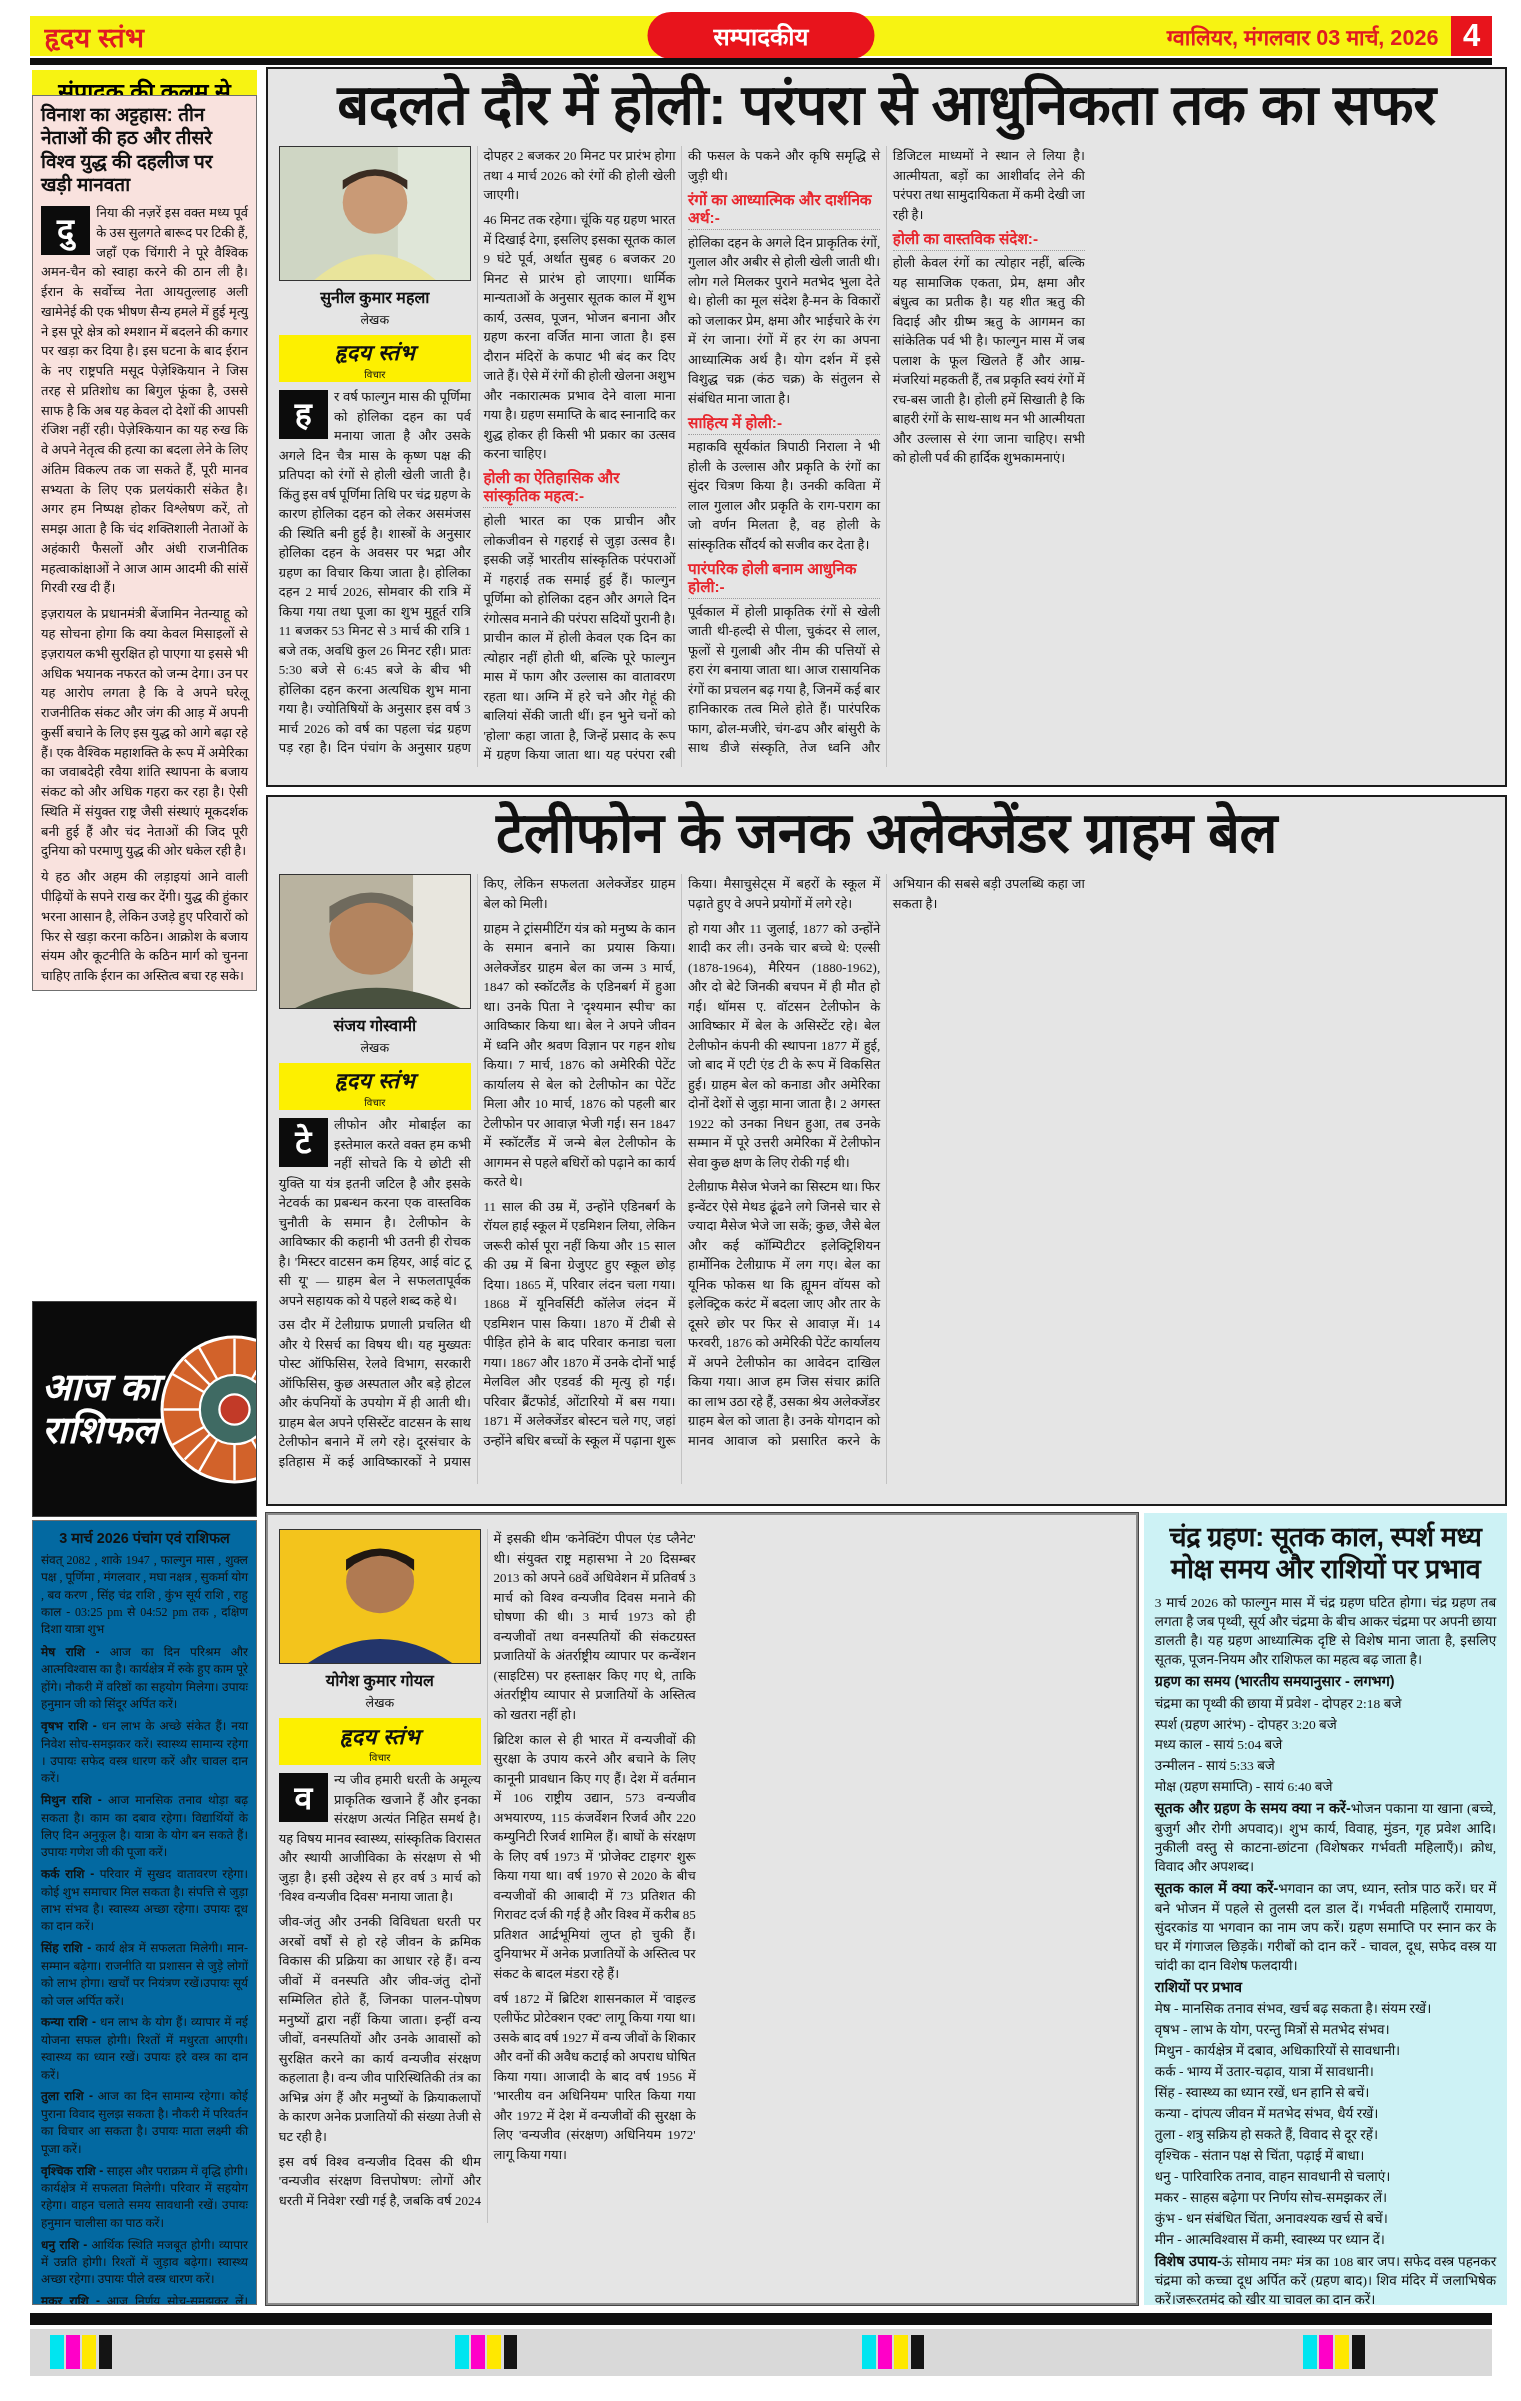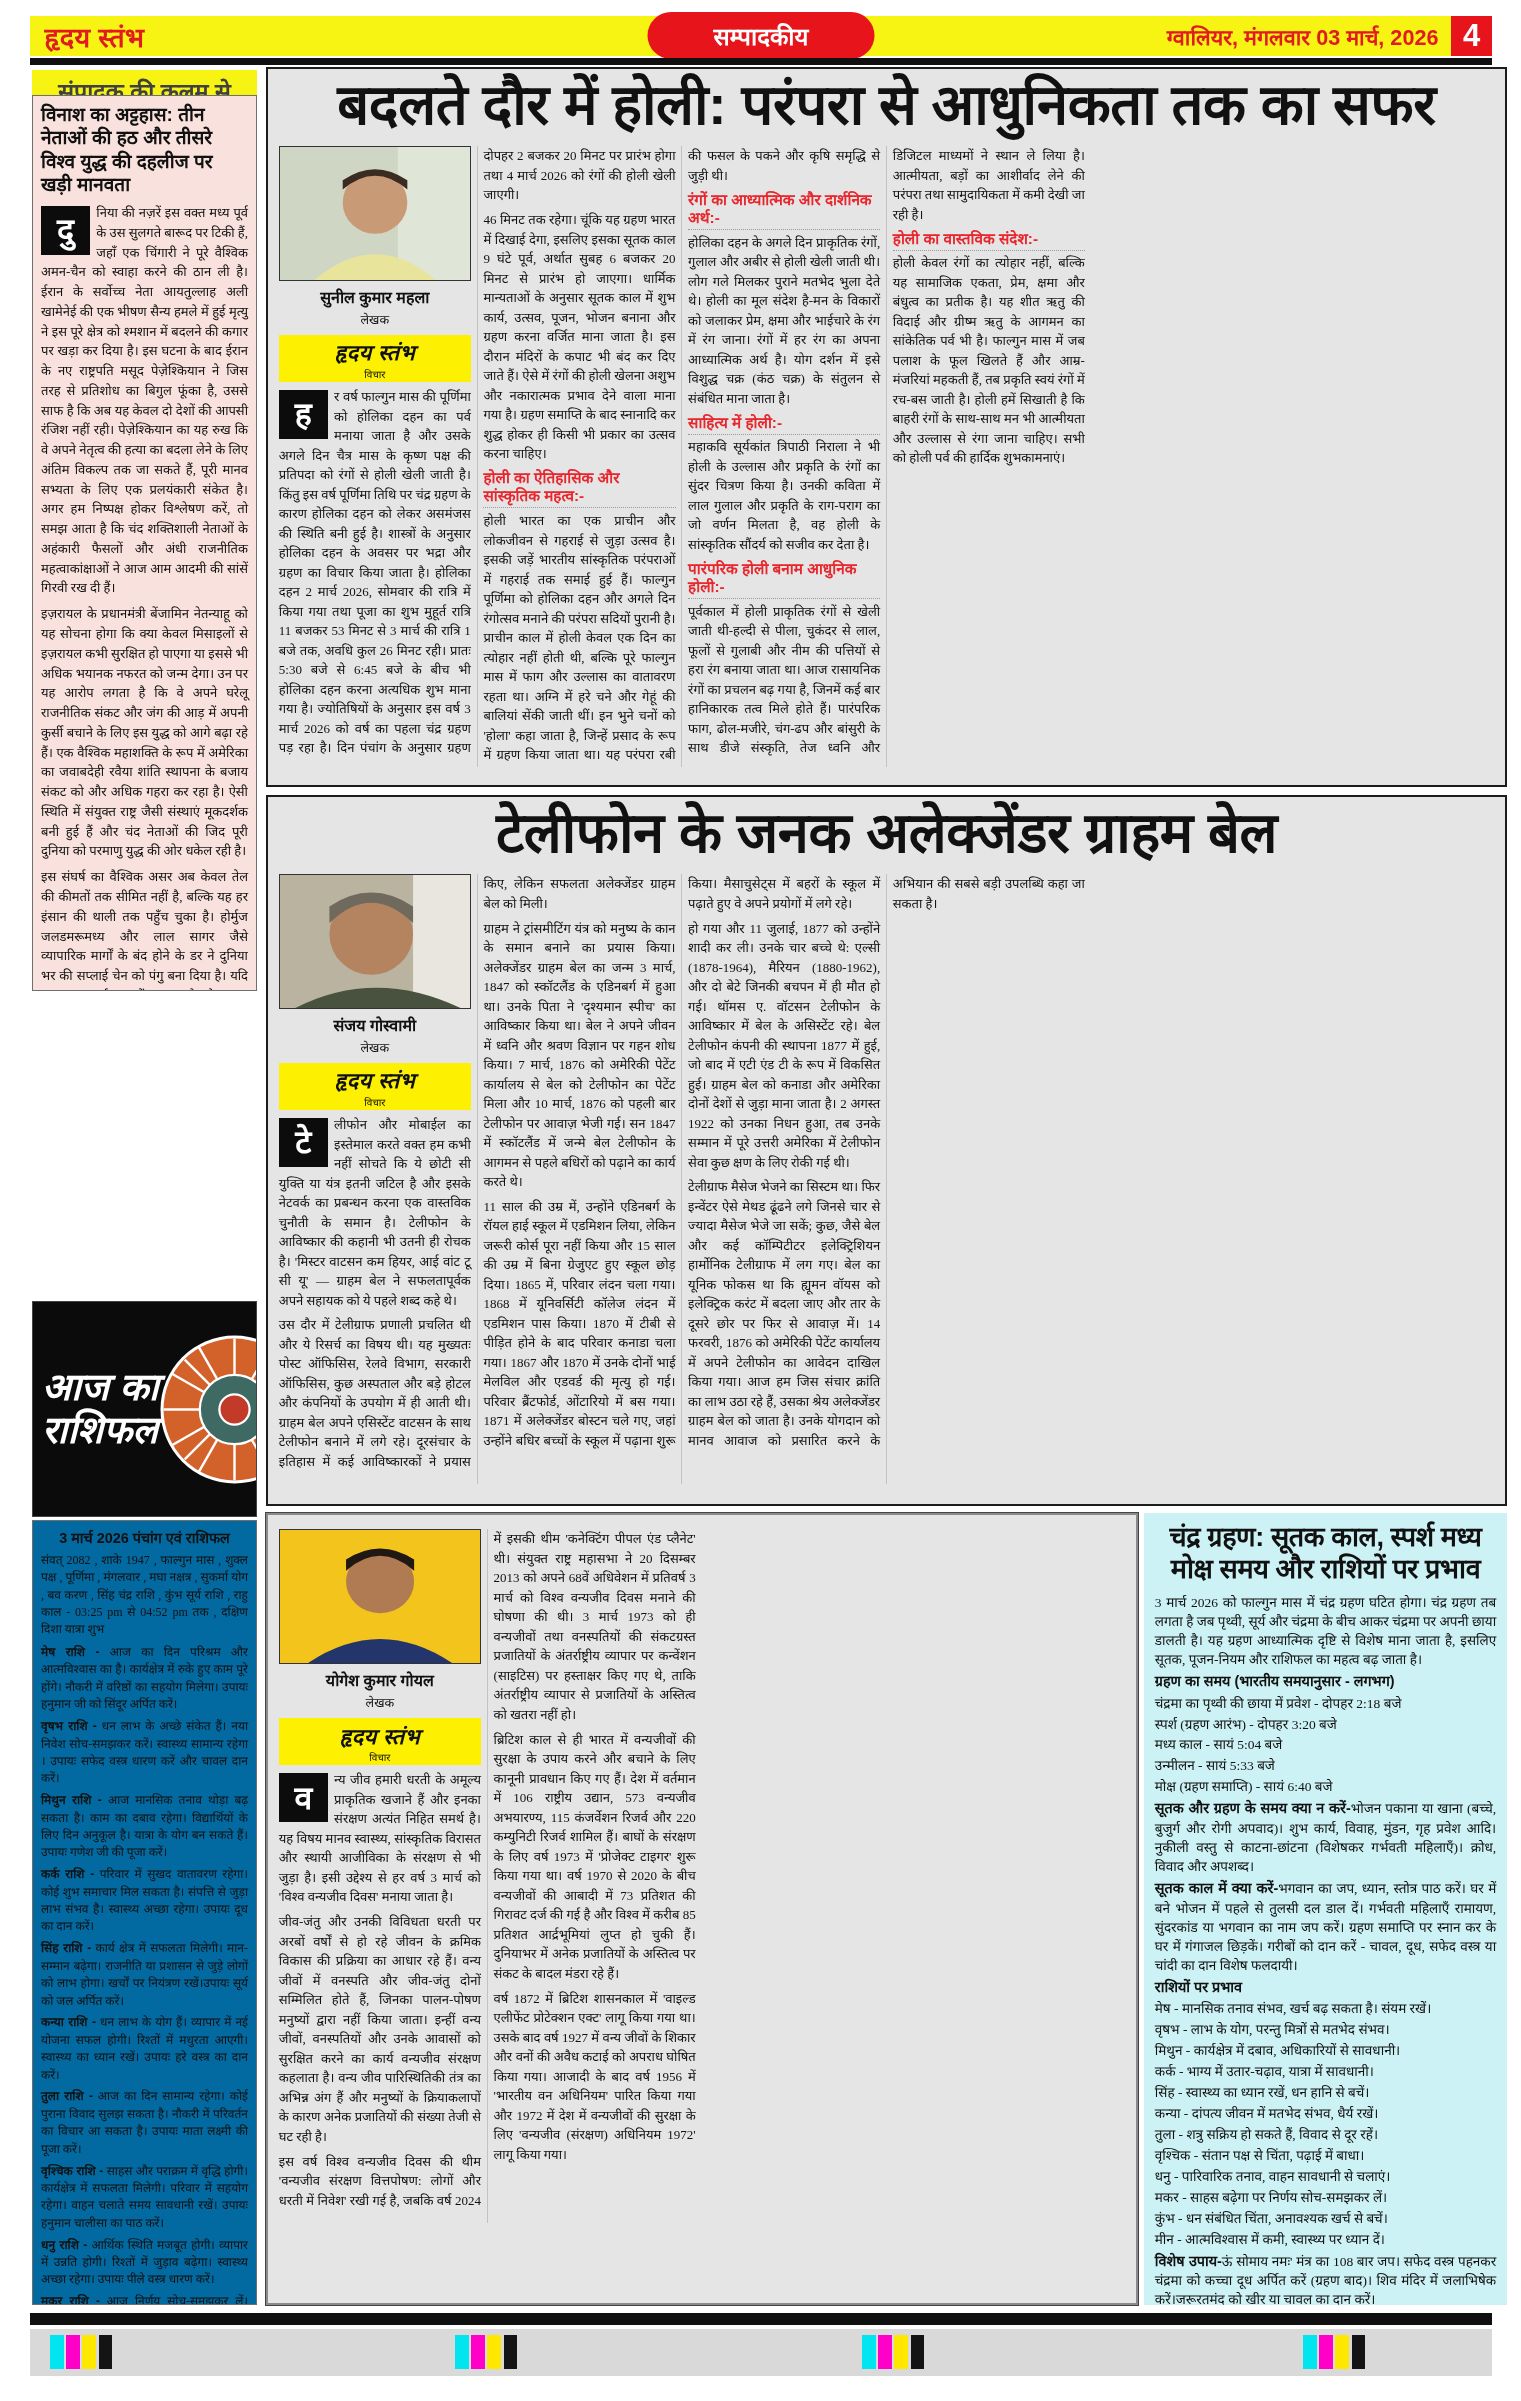--- a/index.html
+++ b/index.html
@@ -8,21 +8,21 @@
 
   
   .masthead { position:absolute; left:30px; top:16px; width:1462px; height:40px; background:#f7f312; display:flex; align-items:center; }
   .brand { color:#e01b22; font-weight:bold; font-size:27px; padding-left:14.4px; letter-spacing:0.4px; }
   .section-pill { position:absolute; left:50%; top:-3.6px; transform:translateX(-50%); width:227px; height:47px; background:#e8141c; border-radius:25px; color:#fff; font-size:24px; font-weight:bold; display:flex; align-items:center; justify-content:center; }
   .dateline { margin-left:auto; color:#e01b22; font-weight:bold; font-size:21.6px; padding-right:12.6px; }
   .pageno { width:41px; height:40px; background:#e8141c; color:#fff; font-size:31px; font-weight:bold; display:flex; align-items:center; justify-content:center; }
   .toprule { position:absolute; left:30px; top:58px; width:1462px; height:7.2px; background:#101010; }
 
   
-  .kicker { position:absolute; left:32px; top:70px; width:225px; height:41px; background:#f7f312; color:#404040; font-weight:bold; font-size:23.4px; display:flex; align-items:center; justify-content:center; }
+  .kicker { position:absolute; left:32px; top:70px; width:225px; height:41px; background:#f7f312; color:#000000; font-weight:bold; font-size:23.4px; display:flex; align-items:center; justify-content:center; }
   .editorial { position:absolute; left:32px; top:95px; width:225px; height:896px; background:#f9e2de; border:0.9px solid #6f6f6f; padding:7.2px 8px; overflow:hidden; }
   .ed-headline { font-weight:bold; font-size:19px; line-height:1.22; margin-bottom:7.2px; }
   .ed-body { font-family:"Liberation Serif", serif; font-size:13px; line-height:1.52; text-align:justify; }
   .ed-body p { margin-bottom:6.3px; }
   .dropcap { float:left; width:49px; height:49px; background:#0c0c0c; color:#fff; font-size:32px; font-weight:bold; display:flex; align-items:center; justify-content:center; margin:2.7px 6.3px 1.8px 0; font-family:"Liberation Sans",sans-serif; }
 
   
   .rashifal-box { position:absolute; left:32px; top:1301px; width:225px; height:216px; background:#0b0b0b; display:flex; align-items:center; overflow:hidden; border:0.9px solid #444;font-style:italic; }
   .rashifal-title { color:#fff; font-weight:bold; font-size:38px; line-height:1.12; padding-left:9px; white-space:nowrap; }
   .wheel { width:151px; height:151px; margin-left:auto; margin-right:3.6px; flex:none; }
@@ -82,20 +82,21 @@
 
 <div class="kicker">संपादक की कलम से</div>
 <section class="editorial">
   <h2 class="ed-headline">विनाश का अट्टहास: तीन नेताओं की हठ और तीसरे विश्व युद्ध की दहलीज पर खड़ी मानवता</h2>
   <div class="ed-body">
     <span class="dropcap">दु</span>
     <div>
 
     <p class="para">निया की नज़रें इस वक्त मध्य पूर्व के उस सुलगते बारूद पर टिकी हैं, जहाँ एक चिंगारी ने पूरे वैश्विक अमन-चैन को स्वाहा करने की ठान ली है। ईरान के सर्वोच्च नेता आयतुल्लाह अली खामेनेई की एक भीषण सैन्य हमले में हुई मृत्यु ने इस पूरे क्षेत्र को श्मशान में बदलने की कगार पर खड़ा कर दिया है। इस घटना के बाद ईरान के नए राष्ट्रपति मसूद पेज़ेश्कियान ने जिस तरह से प्रतिशोध का बिगुल फूंका है, उससे साफ है कि अब यह केवल दो देशों की आपसी रंजिश नहीं रही। पेज़ेश्कियान का यह रुख कि वे अपने नेतृत्व की हत्या का बदला लेने के लिए अंतिम विकल्प तक जा सकते हैं, पूरी मानव सभ्यता के लिए एक प्रलयंकारी संकेत है। अगर हम निष्पक्ष होकर विश्लेषण करें, तो समझ आता है कि चंद शक्तिशाली नेताओं के अहंकारी फैसलों और अंधी राजनीतिक महत्वाकांक्षाओं ने आज आम आदमी की सांसें गिरवी रख दी हैं।</p>
         <p class="para">इज़रायल के प्रधानमंत्री बेंजामिन नेतन्याहू को यह सोचना होगा कि क्या केवल मिसाइलों से इज़रायल कभी सुरक्षित हो पाएगा या इससे भी अधिक भयानक नफरत को जन्म देगा। उन पर यह आरोप लगता है कि वे अपने घरेलू राजनीतिक संकट और जंग की आड़ में अपनी कुर्सी बचाने के लिए इस युद्ध को आगे बढ़ा रहे हैं। एक वैश्विक महाशक्ति के रूप में अमेरिका का जवाबदेही रवैया शांति स्थापना के बजाय संकट को और अधिक गहरा कर रहा है। ऐसी स्थिति में संयुक्त राष्ट्र जैसी संस्थाएं मूकदर्शक बनी हुई हैं और चंद नेताओं की जिद पूरी दुनिया को परमाणु युद्ध की ओर धकेल रही है।</p>
+        <p class="para">ये हठ और अहम की लड़ाइयां आने वाली पीढ़ियों के सपने राख कर देंगी। युद्ध की हुंकार भरना आसान है, लेकिन उजड़े हुए परिवारों को फिर से खड़ा करना कठिन। आक्रोश के बजाय संयम और कूटनीति के कठिन मार्ग को चुनना चाहिए ताकि ईरान का अस्तित्व बचा रह सके।</p>
         <p class="para">इस संघर्ष का वैश्विक असर अब केवल तेल की कीमतों तक सीमित नहीं है, बल्कि यह हर इंसान की थाली तक पहुँच चुका है। होर्मुज जलडमरूमध्य और लाल सागर जैसे व्यापारिक मार्गों के बंद होने के डर ने दुनिया भर की सप्लाई चेन को पंगु बना दिया है। यदि यह तनाव पूर्ण युद्ध में बदलता है और रूस-चीन जैसे देश इसमें कूदते हैं, तो यह आधिकारिक रूप से तृतीय विश्व युद्ध का आगाज़ होगा। परमाणु युग में लड़ा जाने वाला यह युद्ध किसी को विजेता नहीं बनाएगा, बल्कि धरती पर केवल राख के ढेर और सन्नाटा छोड़ जाएगा।</p>
       </div>
 
   </div>
 </section>
 
 <div class="rashifal-box">
   <div class="rashifal-title">
     <div>आज का</div>
     <div>राशिफल</div>

